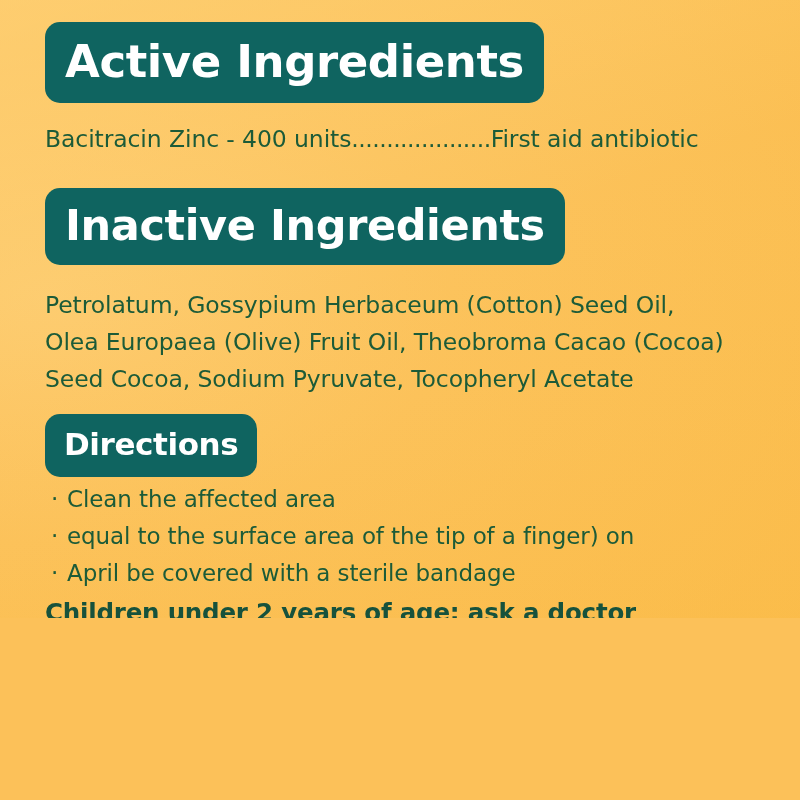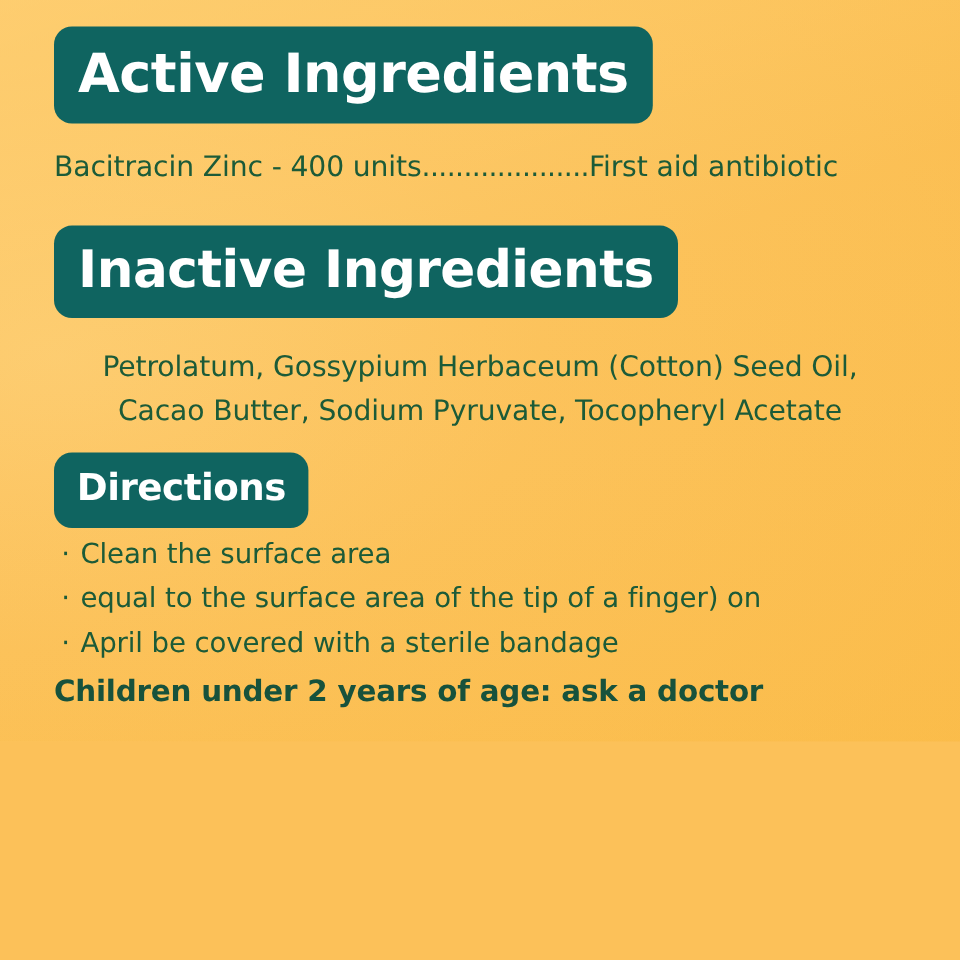--- a/index.html
+++ b/index.html
@@ -84,21 +84,20 @@
   .inactive-text {
     margin: 22px 0 0 0;
     font-size: 23.5px;
     color: #1c5b38;
     line-height: 1.58;
     letter-spacing: -0.1px;
   }
   .inactive-text .ln {
     display: block;
     white-space: nowrap;
-    text-align: center;
   }
 
   .dir-head {
     margin: 24px 0 0 0;
     font-size: 24.5px;
     font-weight: 700;
     color: #17523c;
     letter-spacing: -0.2px;
     white-space: nowrap;
   }
@@ -145,31 +144,32 @@
 
     <ul class="list-plain active-list">
       <li><span>Bacitracin Zinc - 400 units</span><span class="dots">....................</span><span>First aid antibiotic</span></li>
     </ul>
 
     
     <div class="badge badge-inactive">Inactive Ingredients</div>
 
     <p class="inactive-text">
       <span class="ln">Petrolatum, Gossypium Herbaceum (Cotton) Seed Oil,</span>
-      <span class="ln">Cacao Butter, Sodium Pyruvate, Tocopheryl Acetate</span>
+      <span class="ln">Olea Europaea (Olive) Fruit Oil, Theobroma Cacao (Cocoa)</span>
+      <span class="ln">Seed Cocoa, Sodium Pyruvate, Tocopheryl Acetate</span>
     </p>
 
     
     <div class="badge badge-directions">Directions</div>
 
 
     <ul class="dir-list">
       <li>
         <span class="bullet">·</span>
-        <span class="ln">Clean the surface area</span>
+        <span class="ln">Clean the affected area</span>
       </li>
       <li>
         <span class="bullet">·</span>
         <span class="ln">equal to the surface area of the tip of a finger) on</span>
       </li>
       <li>
         <span class="bullet">·</span>
         <span class="ln">April be covered with a sterile bandage</span>
       </li>
     </ul>

